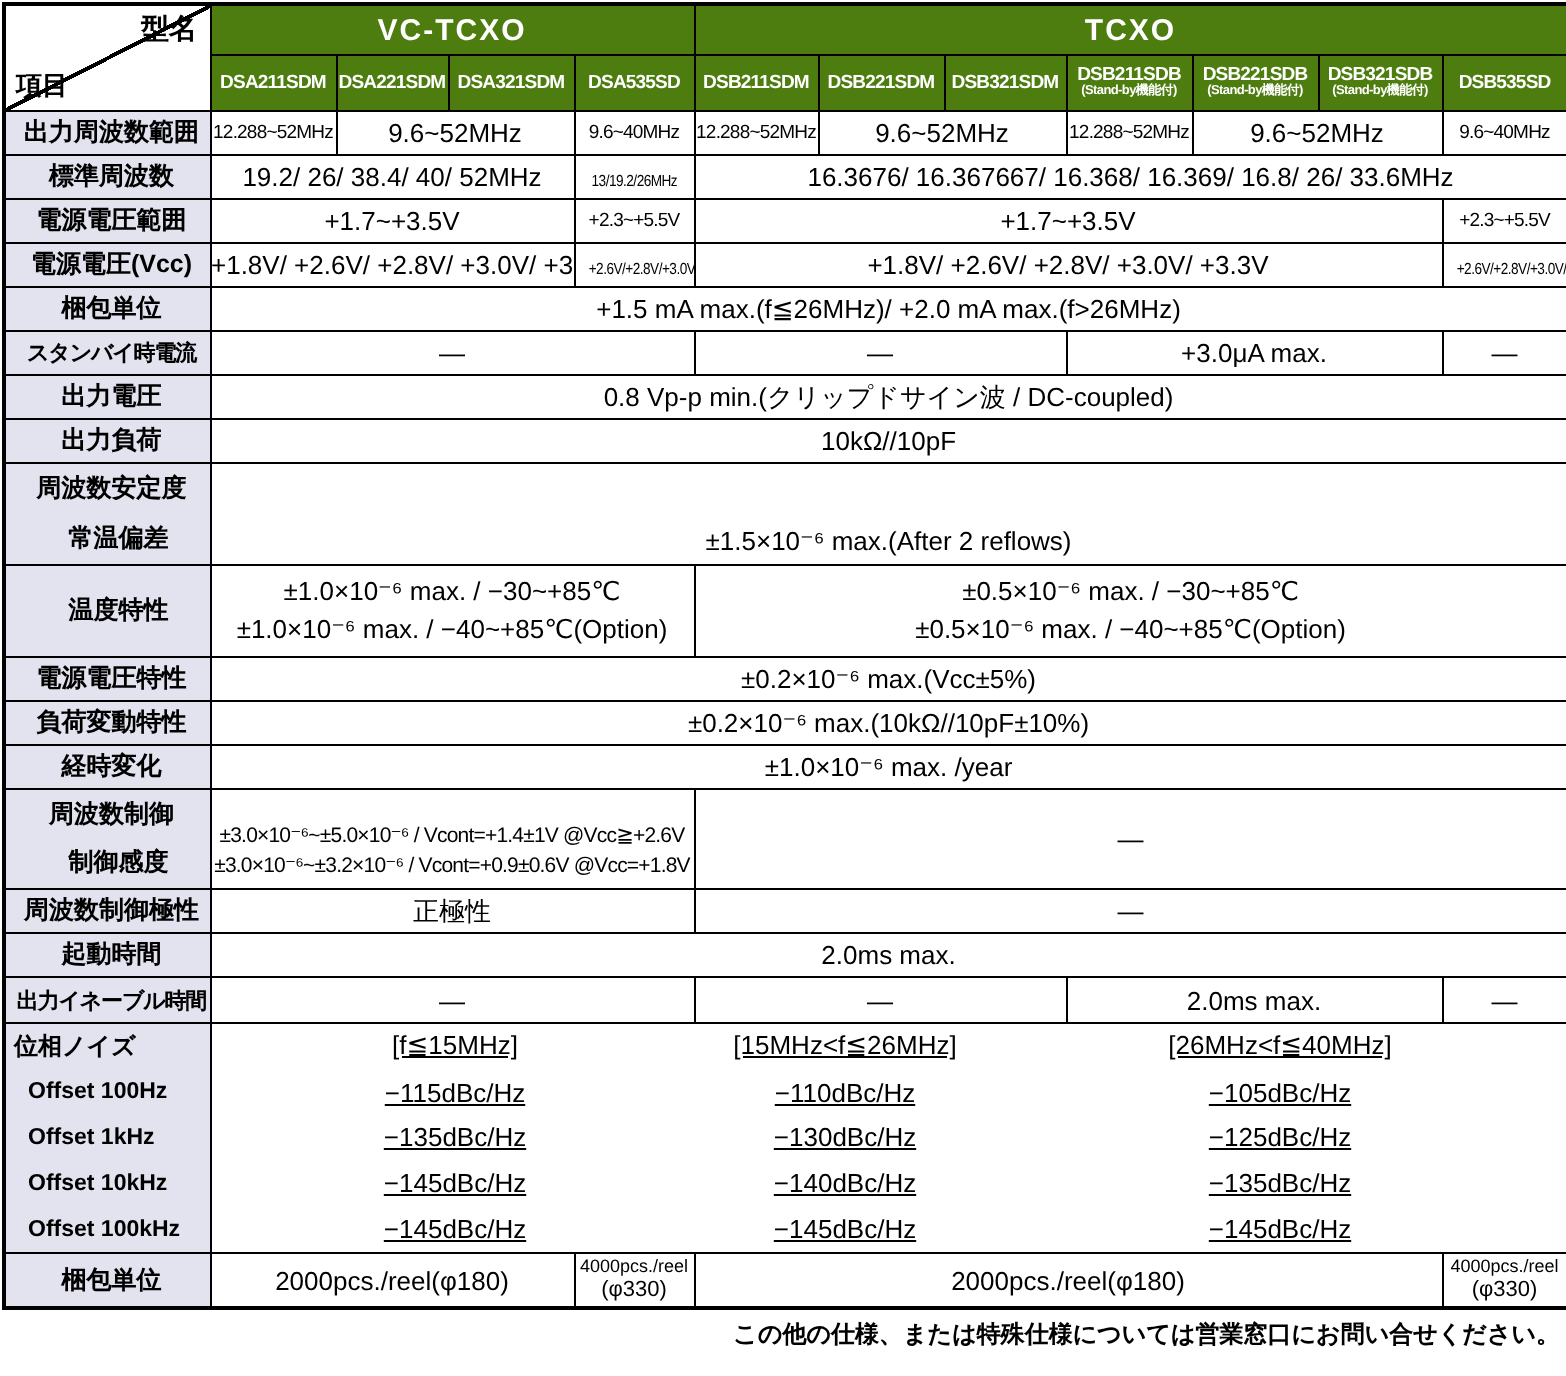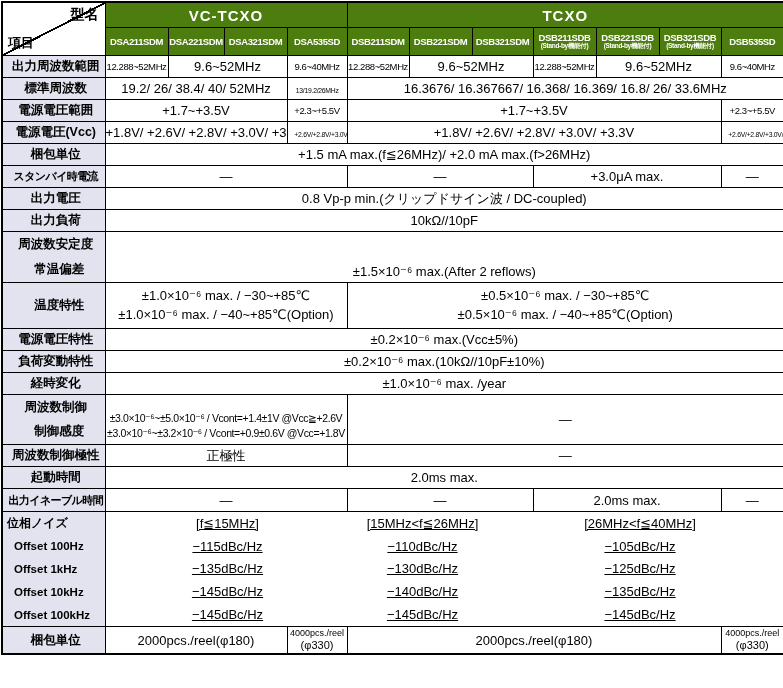--- a/index.html
+++ b/index.html
@@ -283,13 +283,14 @@
     </td>
     <td class="data" colspan="6">2000pcs./reel(φ180)</td>
     <td class="data reel330">
       <div>4000pcs./reel</div>
       <div class="l2">(φ330)</div>
     </td>
   </tr>
 </tbody>
     </table>
 
+<div class="footer">この他の仕様、または特殊仕様については営業窓口にお問い合せください。</div>
 </div>
 
 </body></html>

